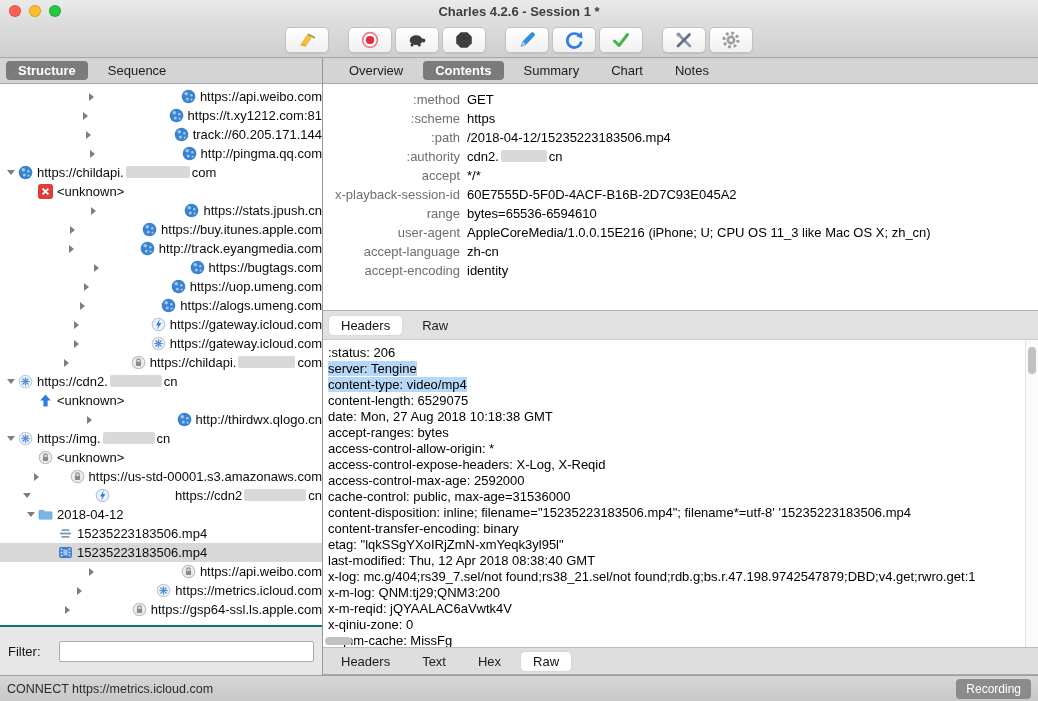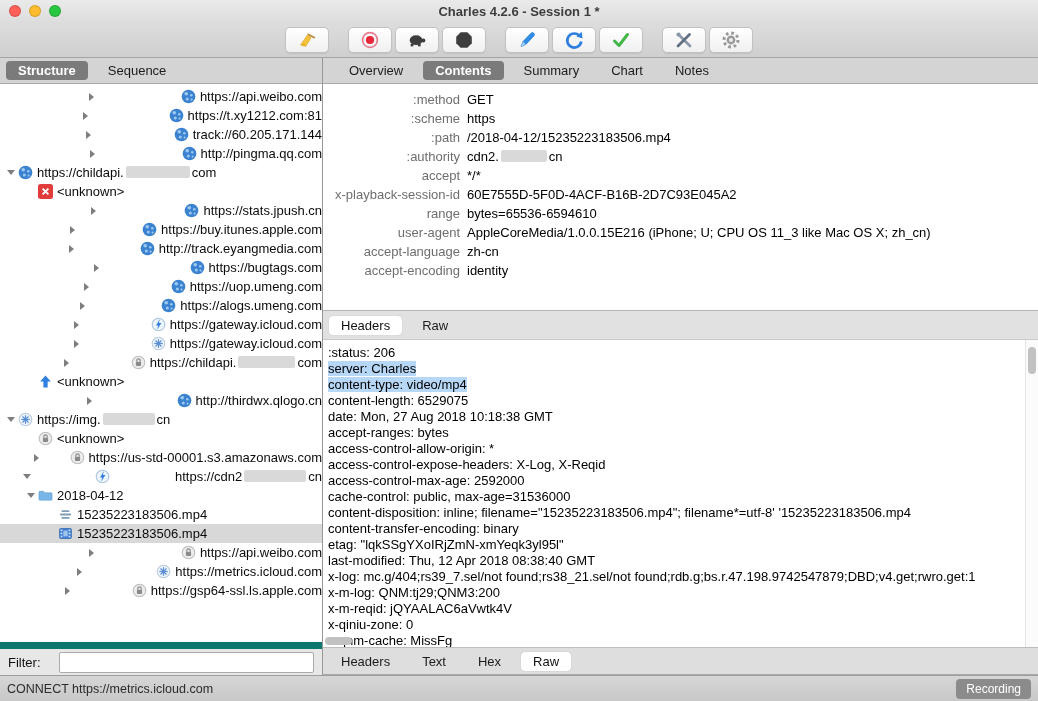--- a/index.html
+++ b/index.html
@@ -32,21 +32,21 @@
   .tree{flex:1;overflow:hidden;padding-top:3px;}
   .trow{height:19px;display:flex;align-items:center;font-size:13px;color:#0b0b0b;white-space:nowrap;width:100%;}
   .trow.sel{background:#d8d8d8;}
   .chev{width:13px;height:19px;flex:none;display:inline-flex;align-items:center;justify-content:center;}
   .chev.right::before{content:"";border-left:5px solid #7e7e7e;border-top:4px solid transparent;border-bottom:4px solid transparent;}
   .chev.down::before{content:"";border-top:5px solid #7e7e7e;border-left:4px solid transparent;border-right:4px solid transparent;}
   .ti{width:15px;height:15px;margin:0 4px 0 1px;flex:none;display:inline-flex;}
   .ti svg{width:100%;height:100%;display:block;}
   .tlabel{overflow:hidden;}
   .redacted{display:inline-block;height:12px;background:#d9d9d9;border-radius:2px;margin:0 2px;vertical-align:-1px;filter:blur(.6px);}
-  .filter-bar{height:33px;flex:none;background:#e7e7e7;border-top:7px solid #0f766e;display:flex;align-items:center;padding:0 8px;gap:18px;}
+  .filter-bar{height:50px;flex:none;background:#e7e7e7;border-top:2px solid #0f766e;display:flex;align-items:center;padding:0 8px;gap:18px;}
   .filter-label{font-size:13px;color:#111;}
   .filter-input{flex:1;height:21px;border:1px solid #ababab;border-radius:2px;background:#fff;font-size:13px;padding:0 4px;font-family:inherit;}
 
   
   .right{flex:1;display:flex;flex-direction:column;min-width:0;}
   #content-tabs{padding-left:14px;}
   .request-panel{height:226px;flex:none;background:#fff;padding-top:6px;overflow:hidden;}
   .hrow{display:flex;height:19px;align-items:center;font-size:13px;}
   .hname{width:137px;flex:none;text-align:right;color:#6e6e6e;margin-right:7px;white-space:pre;}
   .hval{color:#000;white-space:pre;}
@@ -355,20 +355,35 @@
             <span class="chev right"></span>
             <span class="ti">
               <svg viewBox="0 0 14 14">
                 <circle cx="7" cy="7" r="5.9" fill="#ececec" stroke="#bdbdbd"></circle>
                 <rect x="4.6" y="6.4" width="4.8" height="3.8" rx="0.8" fill="#8a8a8a"></rect>
                 <path d="M5.4 6.4 V5.2 a1.6 1.6 0 0 1 3.2 0 V6.4" fill="none" stroke="#8a8a8a" stroke-width="1.1"></path>
               </svg>
             </span>
             <span class="tlabel">https://childapi.<span class="redacted" style="width: 57px;"></span>com</span>
           </div>
+          <div class="trow" style="padding-left: 4px;">
+            <span class="chev down"></span>
+            <span class="ti">
+              <svg viewBox="0 0 14 14">
+                <circle cx="7" cy="7" r="5.9" fill="#eef4fb" stroke="#b8cadd"></circle>
+                <g stroke="#5b8fd4" stroke-width="1.1">
+                  <line x1="7" y1="3" x2="7" y2="11"></line>
+                  <line x1="3" y1="7" x2="11" y2="7"></line>
+                  <line x1="4.2" y1="4.2" x2="9.8" y2="9.8"></line>
+                  <line x1="9.8" y1="4.2" x2="4.2" y2="9.8"></line>
+                </g>
+              </svg>
+            </span>
+            <span class="tlabel">https://cdn2.<span class="redacted" style="width: 52px;"></span>cn</span>
+          </div>
           <div class="trow" style="padding-left: 24px;">
             <span class="chev"></span>
             <span class="ti">
               <svg viewBox="0 0 14 14">
                 <path d="M7 1.5 L12 7 L9 7 L9 12.5 L5 12.5 L5 7 L2 7 Z" fill="#2f7fe0"></path>
               </svg>
             </span>
             <span class="tlabel">&lt;unknown&gt;</span>
           </div>
           <div class="trow" style="padding-left: 4px;">
@@ -567,21 +582,21 @@
             </div>
           </div>
       </div>
       <div class="tabbar light-tabs mid-tabs" id="mid-tabs">
           <span class="tab sel">Headers</span>
           <span class="tab">Raw</span>
         </div>
       <div class="response-panel">
         <div class="rlines" id="response-lines">
             <div class="rline"><span>:status: 206</span></div>
-            <div class="rline"><span class="hl">server: Charles</span></div>
+            <div class="rline"><span class="hl">server: Tengine</span></div>
             <div class="rline"><span class="hl">content-type: video/mp4</span></div>
             <div class="rline"><span>content-length: 6529075</span></div>
             <div class="rline"><span>date: Mon, 27 Aug 2018 10:18:38 GMT</span></div>
             <div class="rline"><span>accept-ranges: bytes</span></div>
             <div class="rline"><span>access-control-allow-origin: *</span></div>
             <div class="rline"><span>access-control-expose-headers: X-Log, X-Reqid</span></div>
             <div class="rline"><span>access-control-max-age: 2592000</span></div>
             <div class="rline"><span>cache-control: public, max-age=31536000</span></div>
             <div class="rline"><span>content-disposition: inline; filename="15235223183506.mp4"; filename*=utf-8' '15235223183506.mp4</span></div>
             <div class="rline"><span>content-transfer-encoding: binary</span></div>

